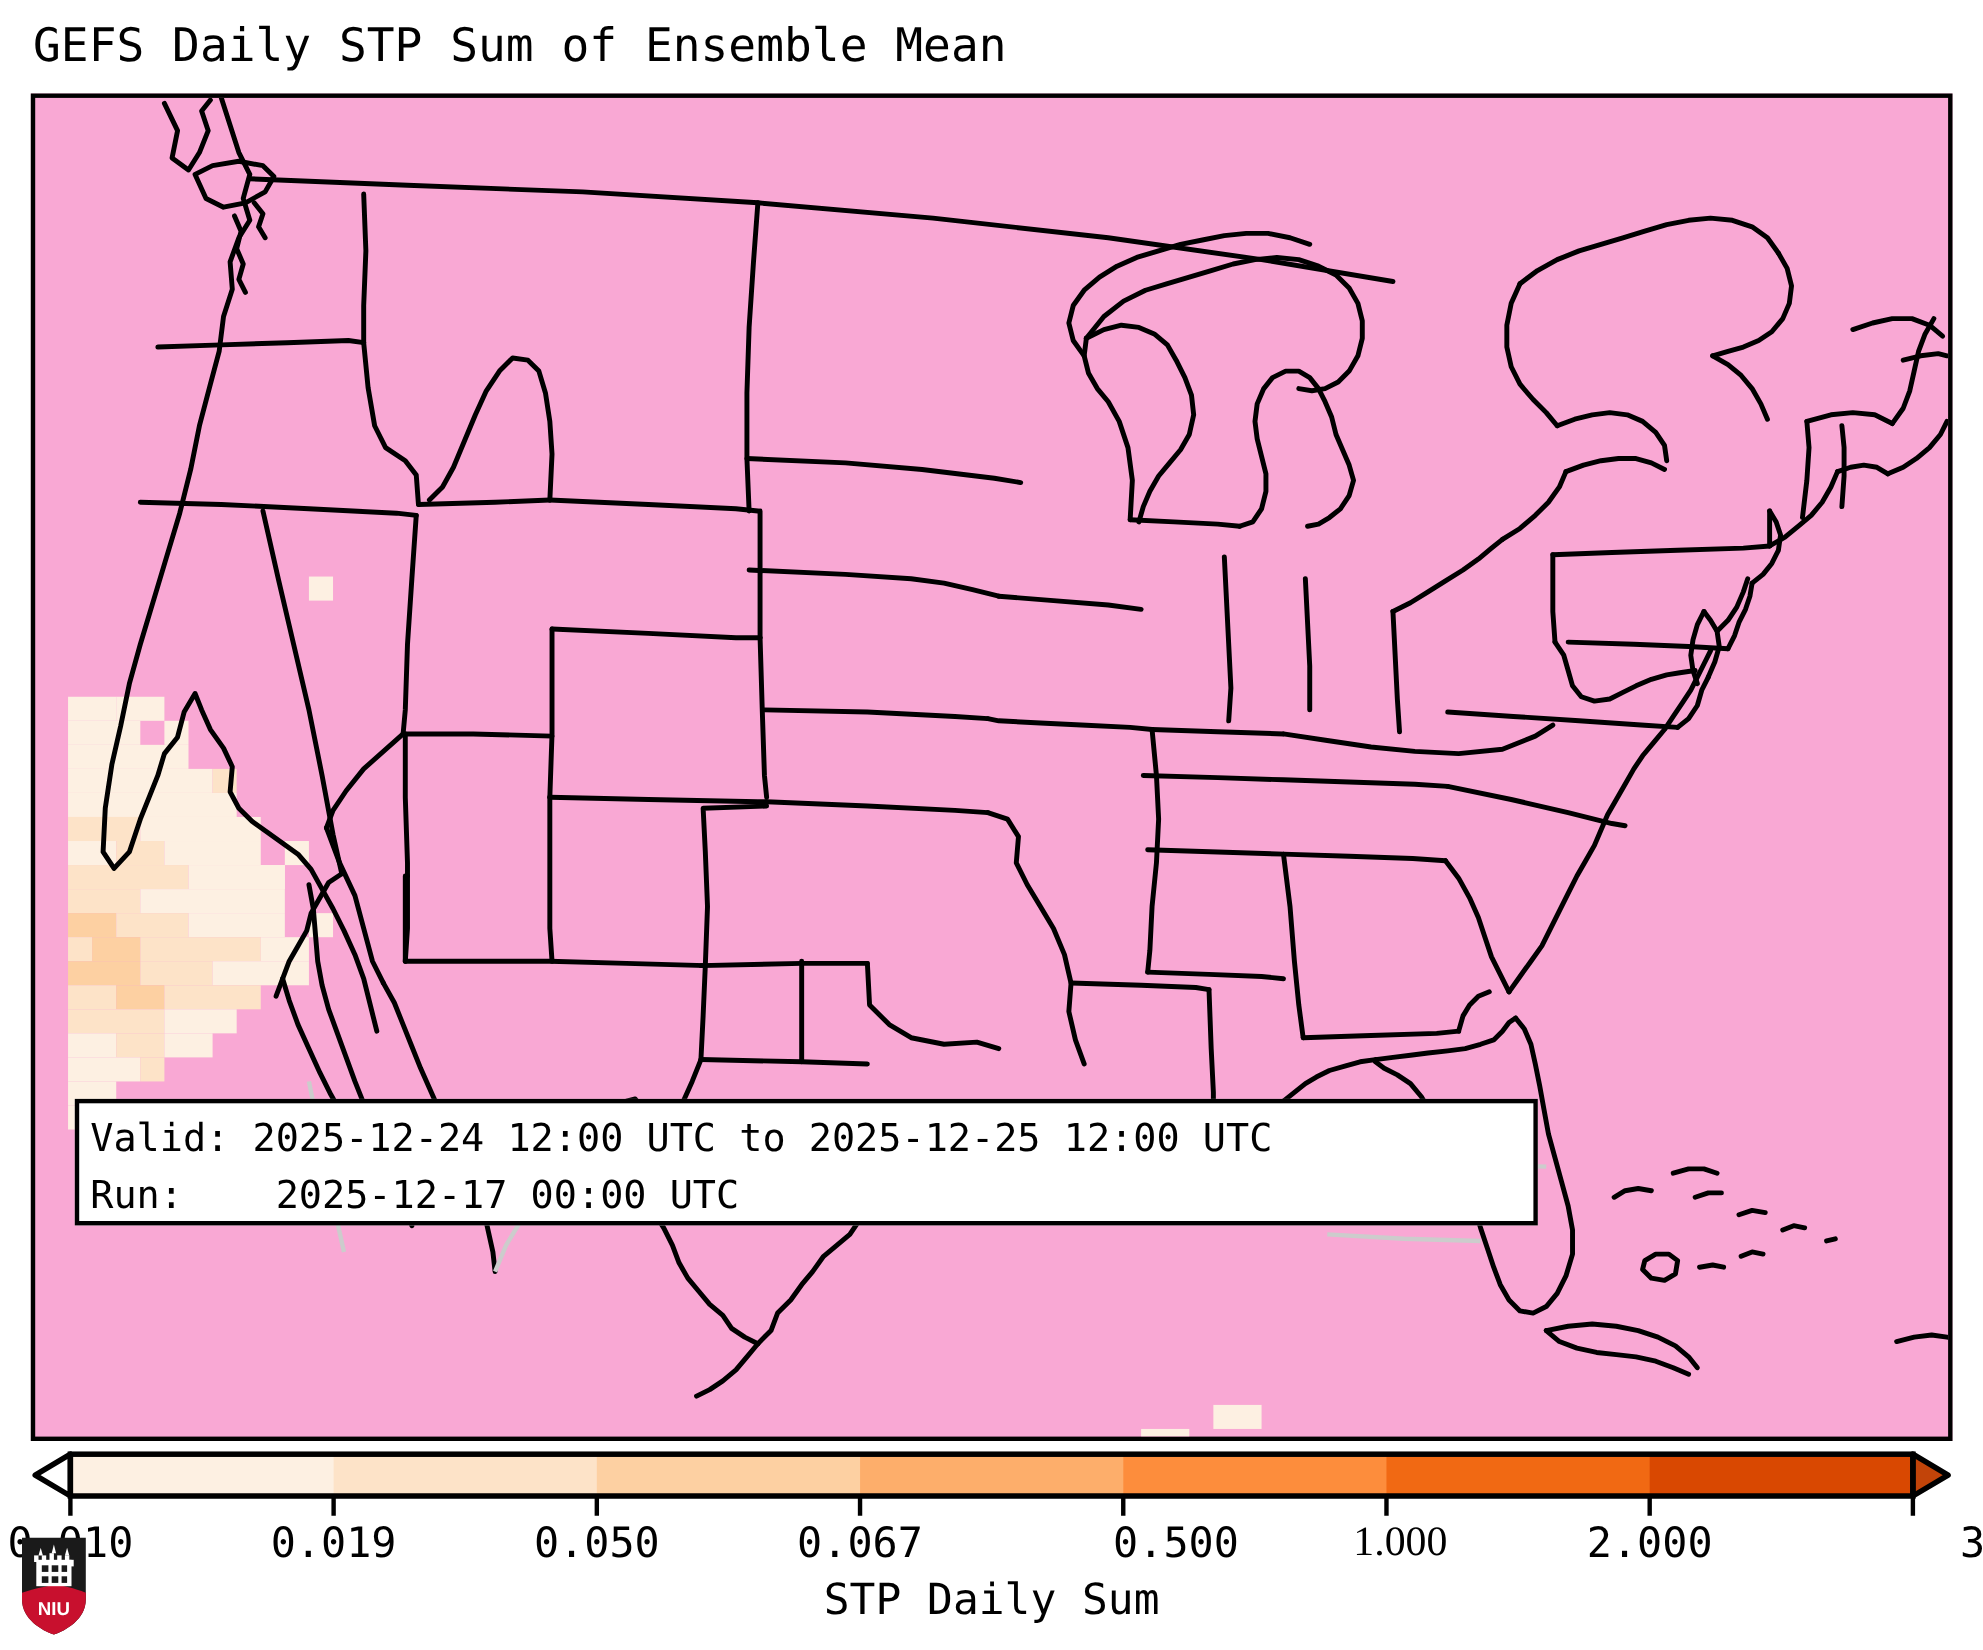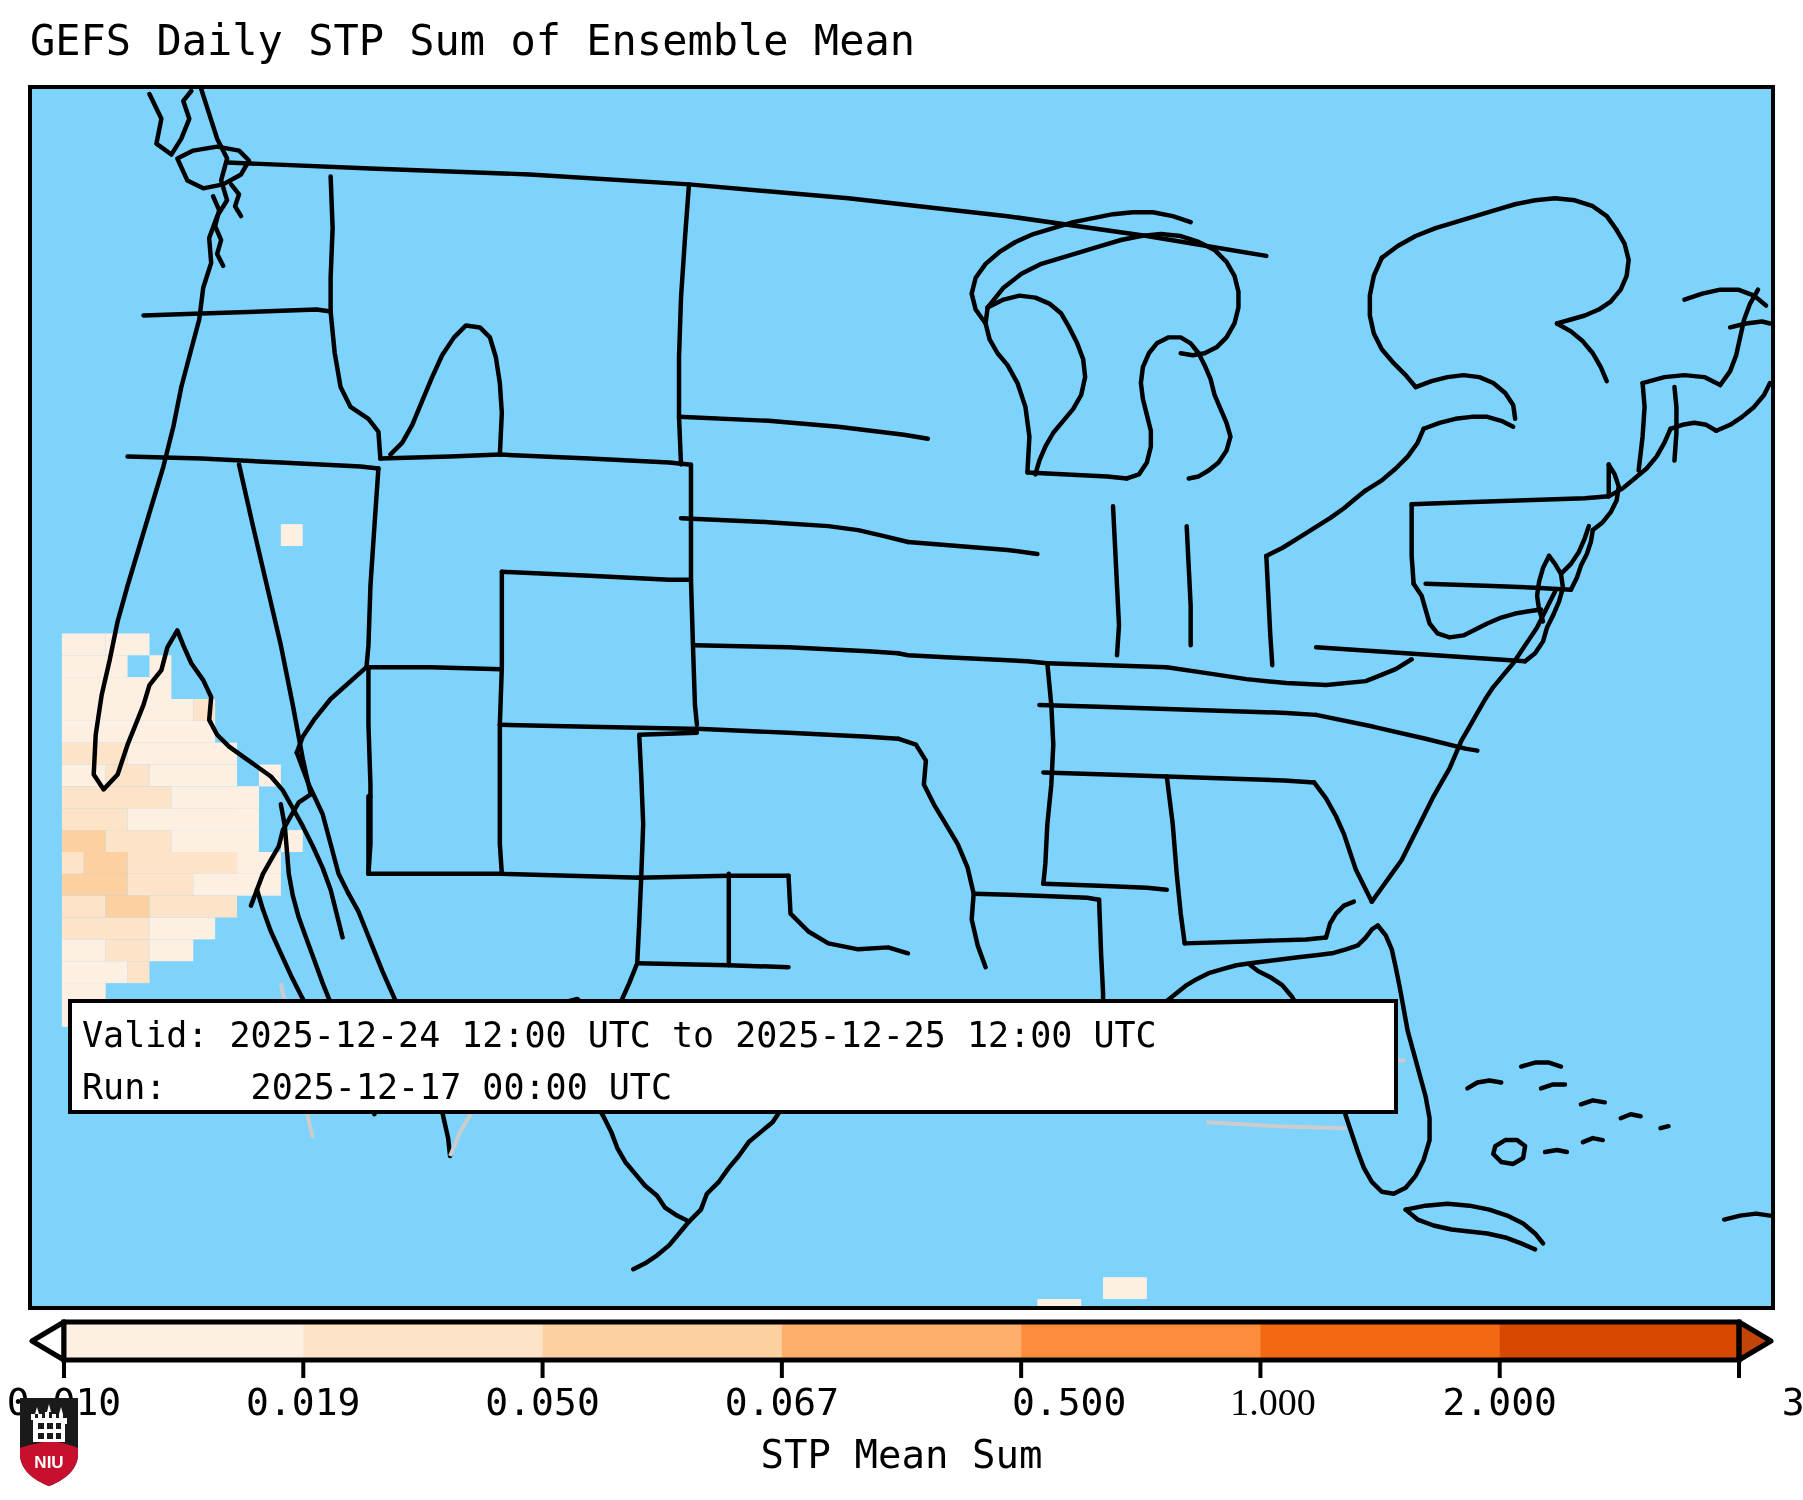--- a/index.html
+++ b/index.html
@@ -9,21 +9,21 @@
   
   #plot-title{
     position:absolute;left:30px;top:16px;
     font-size:42px;letter-spacing:0px;white-space:nowrap;
     font-family:"DejaVu Sans Mono","Liberation Mono",monospace;
   }
 
   
   #map-frame{
     position:absolute;left:28px;top:85px;width:1747px;height:1225px;
-    border:4px solid #000;box-sizing:border-box;background:#7dd3fc;overflow:hidden;
+    border:4px solid #000;box-sizing:border-box;background:#f9a8d4;overflow:hidden;
   }
   #map-svg{position:absolute;left:0;top:0;width:100%;height:100%;}
   #shading-layer{position:absolute;left:0;top:0;width:100%;height:100%;}
 
   
   #info-box{
     position:absolute;left:36px;top:910px;width:1330px;height:115px;
     border:4px solid #000;background:#fff;box-sizing:border-box;
     padding:6px 0 0 10px;
   }
@@ -384,21 +384,21 @@
 <div id="cbar-ticklabels">
     <div class="cb-tick-label" style="left: 64px;">0.010</div>
     <div class="cb-tick-label" style="left: 303.286px;">0.019</div>
     <div class="cb-tick-label" style="left: 542.571px;">0.050</div>
     <div class="cb-tick-label" style="left: 781.857px;">0.067</div>
     <div class="cb-tick-label" style="left: 1021.14px; margin-left: 48px;">0.500</div>
     <div class="cb-tick-label" style="left: 1273px; font-family: Liberation Serif, serif;">1.000</div>
     <div class="cb-tick-label" style="left: 1499.71px;">2.000</div>
     <div class="cb-tick-label" style="left: 1839px;">3.000</div>
   </div>
-<div id="cbar-axis-label">STP Mean Sum</div>
+<div id="cbar-axis-label">STP Daily Sum</div>
 
 <svg id="niu-logo" viewBox="0 0 62 92">
   <path d="M2 2 H60 V58 C60 76 42 86 31 90 C20 86 2 76 2 58 Z" fill="#1a1a1a"></path>
   <path d="M2 52 C14 48 26 46 31 45 C38 45 50 48 60 52 V58 C60 76 42 86 31 90 C20 86 2 76 2 58 Z" fill="#c8102e"></path>
   <g fill="#ffffff">
     <rect x="15" y="22" width="32" height="24"></rect>
     <rect x="13" y="18" width="4" height="6"></rect>
     <rect x="20" y="18" width="4" height="6"></rect>
     <rect x="27" y="16" width="4" height="8"></rect>
     <rect x="34" y="18" width="4" height="6"></rect>

